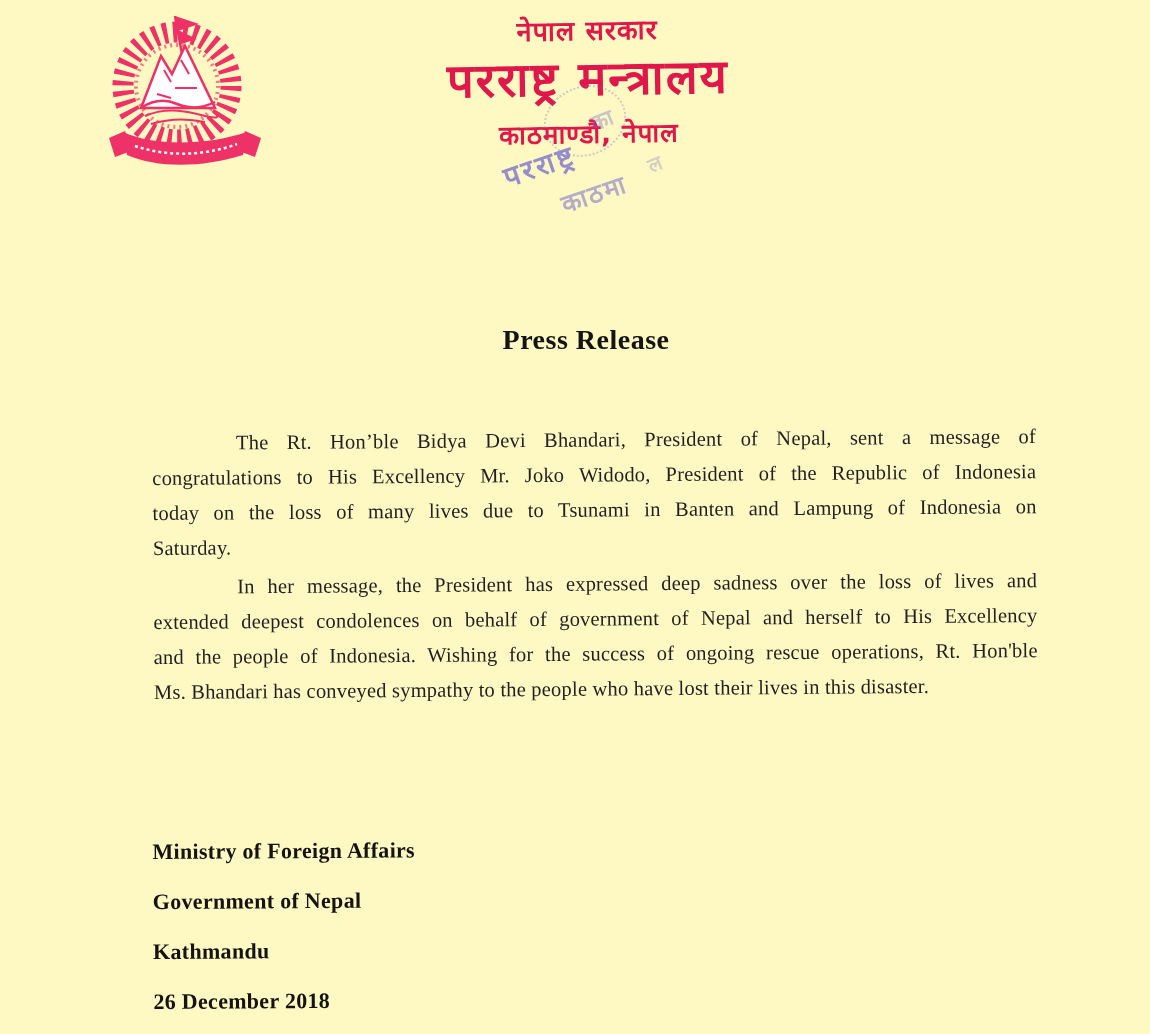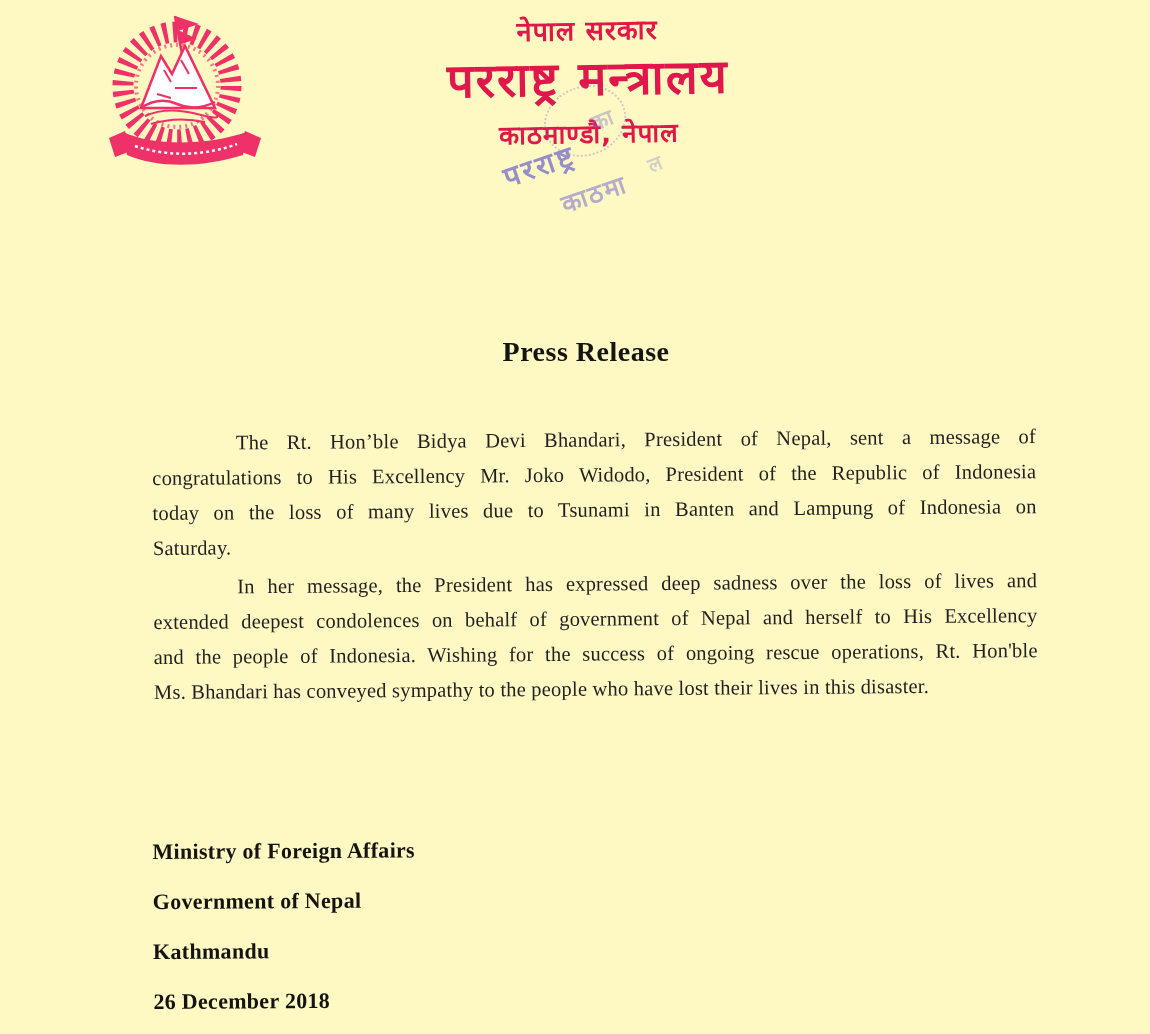--- a/index.html
+++ b/index.html
@@ -35,21 +35,21 @@
   .stamp-f1    { left:590px; top:104px; font-size:22px; transform:rotate(-22deg); opacity:.38; }
   .stamp-f2    { left:648px; top:150px; font-size:20px; transform:rotate(-22deg); opacity:.30; }
   .stamp-ring  {
     position:absolute; left:543px; top:86px; width:80px; height:66px;
     border:2px dotted rgba(122,111,208,.34); border-radius:50%;
     transform:rotate(-20deg);
   }
 
   
   .title {
-    position:absolute; left:22px; top:336px; width:1128px;
+    position:absolute; left:22px; top:324px; width:1128px;
     text-align:center; font-size:28px; font-weight:bold;
     color:#141414; letter-spacing:.5px;
   }
 
   
   .body-text {
     position:absolute; left:153px; top:426px; width:884px;
     font-size:20.5px; color:#211f20; letter-spacing:.2px;
     transform:rotate(-0.45deg); transform-origin:0 50%;
   }

